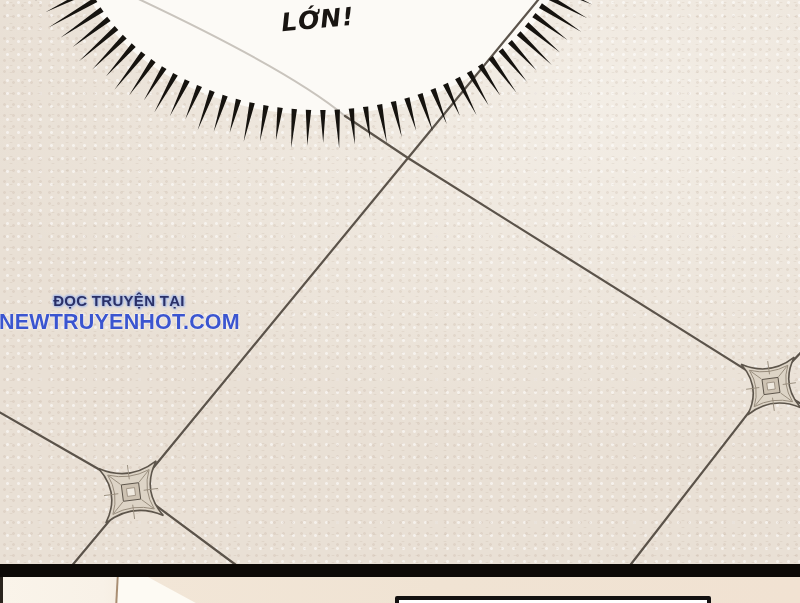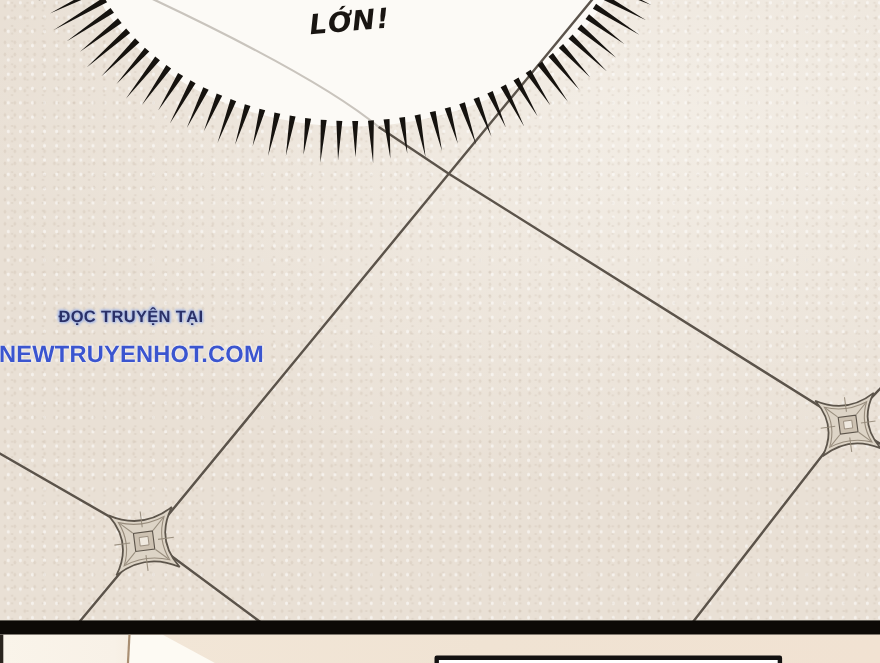--- a/index.html
+++ b/index.html
@@ -31,23 +31,24 @@
     letter-spacing:1px;color:#191512;
     transform:rotate(-5deg);
   }
   
   #watermark{position:absolute;left:-1px;top:280px;width:240px;text-align:center;}
   #watermark .wm1{
     font-size:15px;font-weight:bold;letter-spacing:.3px;
     color:var(--watermark_line1,#2a3067);
     text-shadow:0 0 3px var(--watermark_line1_glow,#aabbe6),0 0 2px var(--watermark_line1_glow,#aabbe6),
       1px 1px 2px var(--watermark_line1_glow,#aabbe6),-1px -1px 2px var(--watermark_line1_glow,#aabbe6);
+    margin-top:12px;
   }
   #watermark .wm2{
-    margin-top:13px;font-size:21.5px;font-weight:bold;letter-spacing:.2px;
+    margin-top:1px;font-size:21.5px;font-weight:bold;letter-spacing:.2px;
     color:var(--watermark_line2,#3b55cf);
     text-shadow:0 0 2px rgba(255,255,255,.95),0 0 1px rgba(255,255,255,.9);
   }
   
   #panel-divider{position:absolute;left:0;top:564px;width:800px;height:13px;background:var(--divider,#0d0a07);}
   #panel-bottom{
     position:absolute;left:0;top:577px;width:800px;height:26px;
     background:linear-gradient(90deg,var(--panel_bottom_bg_left,#faf4ea) 0%,#f8f1e7 13%,#f2e6d7 19%,var(--panel_bottom_bg,#f0e3d3) 55%,#f1e2d2 100%);
   }
   #page-edge-sliver{position:absolute;left:0;top:577px;width:3px;height:26px;background:#2a241e;}

